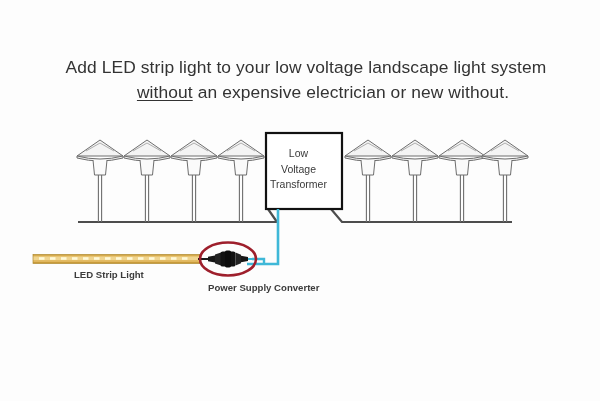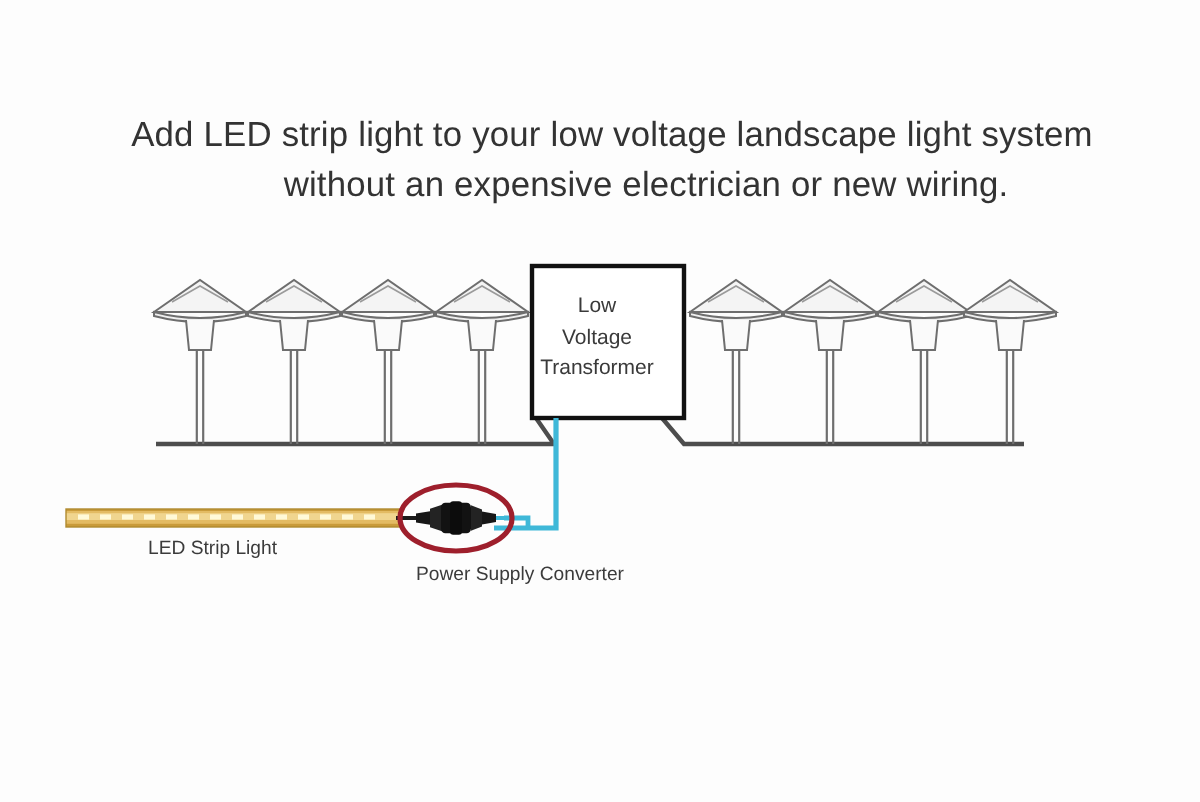--- a/index.html
+++ b/index.html
@@ -16,49 +16,49 @@
   .title-block{
     position:absolute;
     top:55px;left:0;width:600px;
     text-align:center;
     color:#333333;
     font-size:17.4px;
     line-height:25px;
     letter-spacing:0.1px;
   }
   .title-line{white-space:nowrap;padding-left:12px;}
-  .uline{text-underline-offset:2px;margin-left:34px;}
+  .uline{text-decoration:underline;text-underline-offset:2px;margin-left:34px;}
 
   .box-text{
     position:absolute;
     left:266px;top:146px;width:65px;
     text-align:center;
     color:#3a3a3a;
     font-size:10.5px;
     line-height:15.5px;
   }
 
   .caption{
     position:absolute;
     color:#3b3b3b;
     font-size:9.6px;
-    font-weight:normal;
+    font-weight:bold;
     white-space:nowrap;
   }
   .cap-led{left:74px;top:269px;}
   .cap-conv{left:192px;top:282px;margin-left:16px;}
 </style>
 </head>
 <body>
 
 <div id="stage">
 
   <div class="title-block">
     <div class="title-line">Add LED strip light to your low voltage landscape light system</div>
-    <div class="title-line"><span class="uline">without</span><span> an expensive electrician or new wiring.</span></div>
+    <div class="title-line"><span class="uline">without</span><span> an expensive electrician or new without.</span></div>
   </div>
 
   <svg class="svg-layer" viewBox="0 0 600 401">
     <defs>
 
       <g id="pathlight">
 
         <path d="M -23 16 L 0 0 L 23 16 Z" fill="#f4f4f4" stroke="#6e6e6e" stroke-width="1"></path>
         <path d="M -23 16 Q 0 22 23 16 L 23 18 Q 0 24 -23 18 Z" fill="#efefef" stroke="#6e6e6e" stroke-width="1"></path>
 

